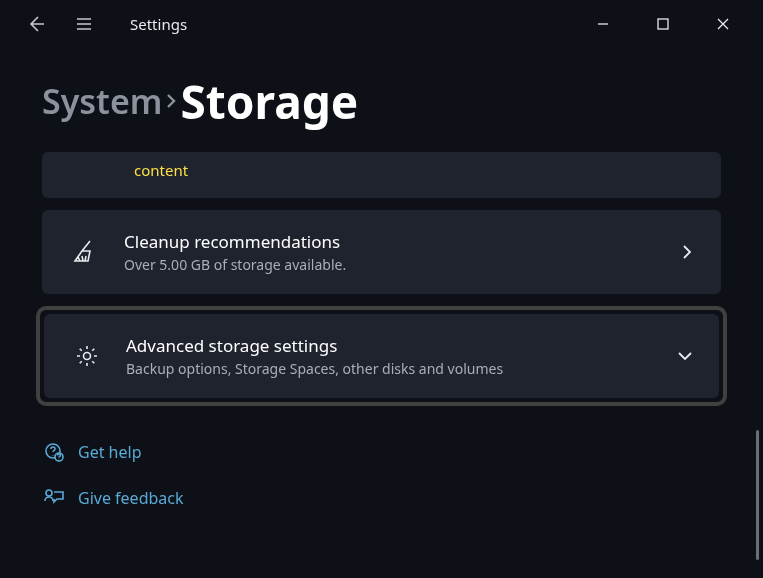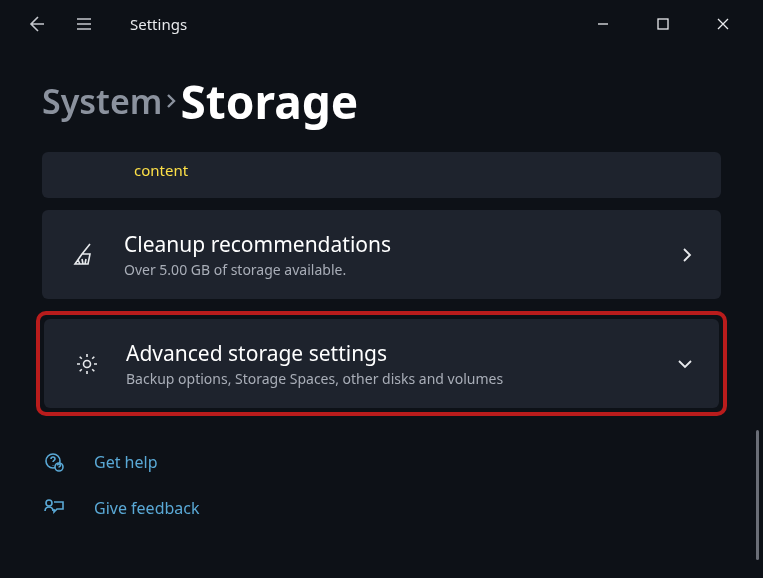--- a/index.html
+++ b/index.html
@@ -44,35 +44,35 @@
   font-size: 15px;
 }
 .panel-row {
   display: flex;
   align-items: center;
   padding: 20px 26px;
   gap: 22px;
 }
 .panel-icon { width: 34px; display: flex; align-items: center; justify-content: center; color: #e8eaed; }
 .panel-text { flex: 1; }
-.panel-title { font-size: 21px; color: #ffffff; margin-bottom: 2px; }
+.panel-title { font-size: 17px; color: #ffffff; margin-bottom: 2px; }
 .panel-sub { font-size: 14px; color: #a9aeb8; }
 .panel-arrow { color: #e8eaed; }
 .highlight-box {
-  border: 4px solid #b91c1c;
+  border: 4px solid #404040;
   border-radius: 10px;
   padding: 4px;
   margin: 4px -6px 8px;
 }
 .highlight-box .panel { margin-bottom: 0; }
 .footer-links { padding: 26px 42px 0; }
 .flink {
   display: flex;
   align-items: center;
-  gap: 28px;
+  gap: 12px;
   margin-bottom: 22px;
 }
 .flink-icon { width: 24px; height: 24px; display: flex; align-items: center; justify-content: center; color: #5aa9d6; }
 .flink-text { font-size: 16px; color: #5aa9d6; }
 .scrollbar {
   position: absolute;
   right: 4px;
   top: 430px;
   width: 3px;
   height: 130px;

